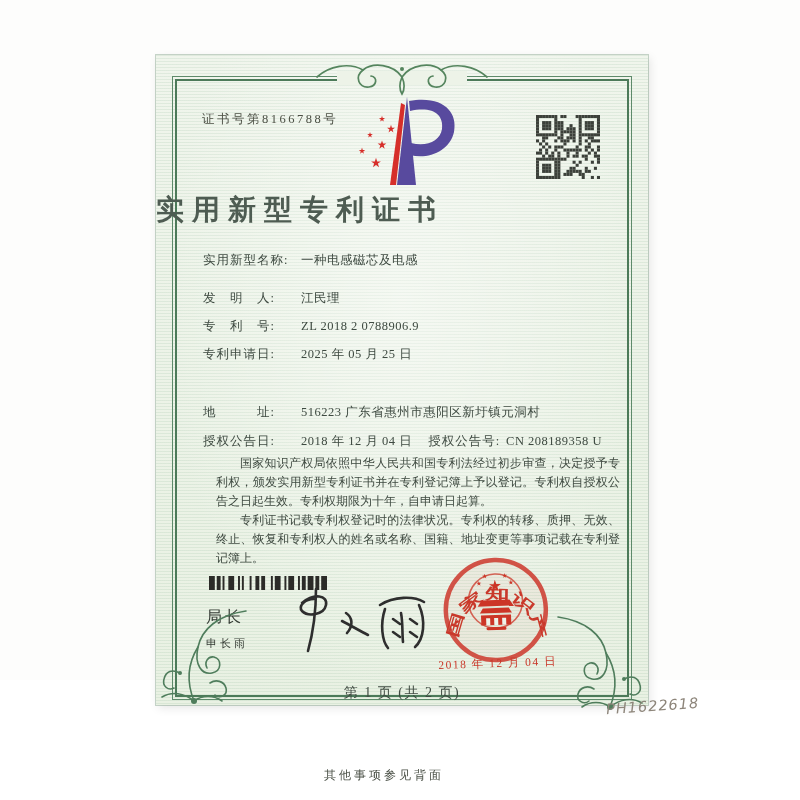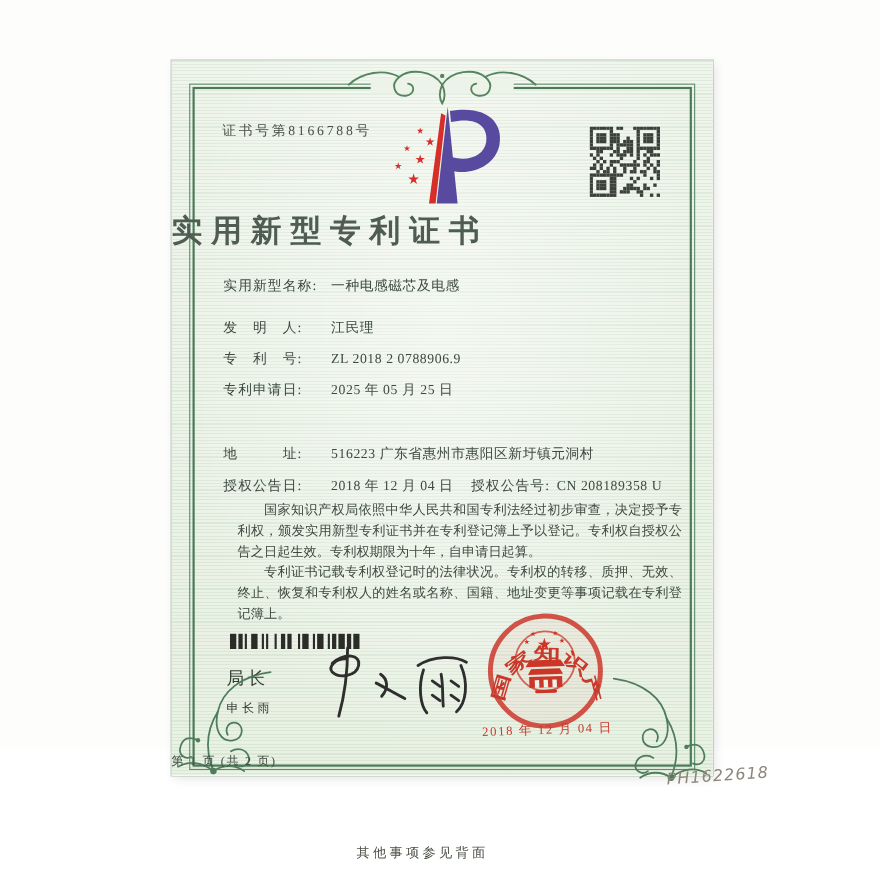--- a/index.html
+++ b/index.html
@@ -41,21 +41,21 @@
   .paras { position:absolute; left:47px; top:399px; width:404px; font-size:12px;
            line-height:19px; color:#3f4a41; text-align:justify;margin-left:13px; }
   .paras p { text-indent:2em; margin:0; }
 
   
   .barcode { position:absolute; left:53px; top:521px; width:118px; height:14px; }
   .comm-title { position:absolute; left:50px; top:552px; font-size:16px; letter-spacing:3px; color:#333a33; }
   .comm-name  { position:absolute; left:50px; top:581px; font-size:11px; letter-spacing:3px; color:#333a33; }
   .signature  { position:absolute; left:118px; top:526px; width:175px; height:90px; }
   .seal { position:absolute; left:272px; top:490px; width:136px; height:140px; transform:rotate(-2deg); }
-  .page-ind { position:absolute; left:0; right:0; top:629px; font-size:11px;
+  .page-ind { position:absolute; left:0; right:0; top:629px; text-align:center; font-size:14px;
               letter-spacing:1.5px; color:#3f4a41; }
 
   
   .ornament-top { position:absolute; left:50%; top:2px; transform:translateX(-50%); width:190px; height:40px; }
   .flourish-l { position:absolute; left:2px;  top:552px; width:92px; height:104px; }
   .flourish-r { position:absolute; right:2px; top:558px; width:92px; height:104px; transform:scaleX(-1); }
 
   
   .back-note { position:absolute; left:156px; width:492px; top:720px; text-align:center;
                font-size:12px; letter-spacing:3px; color:#4a5046; transform:translateX(-18px);margin-top:47px; }

